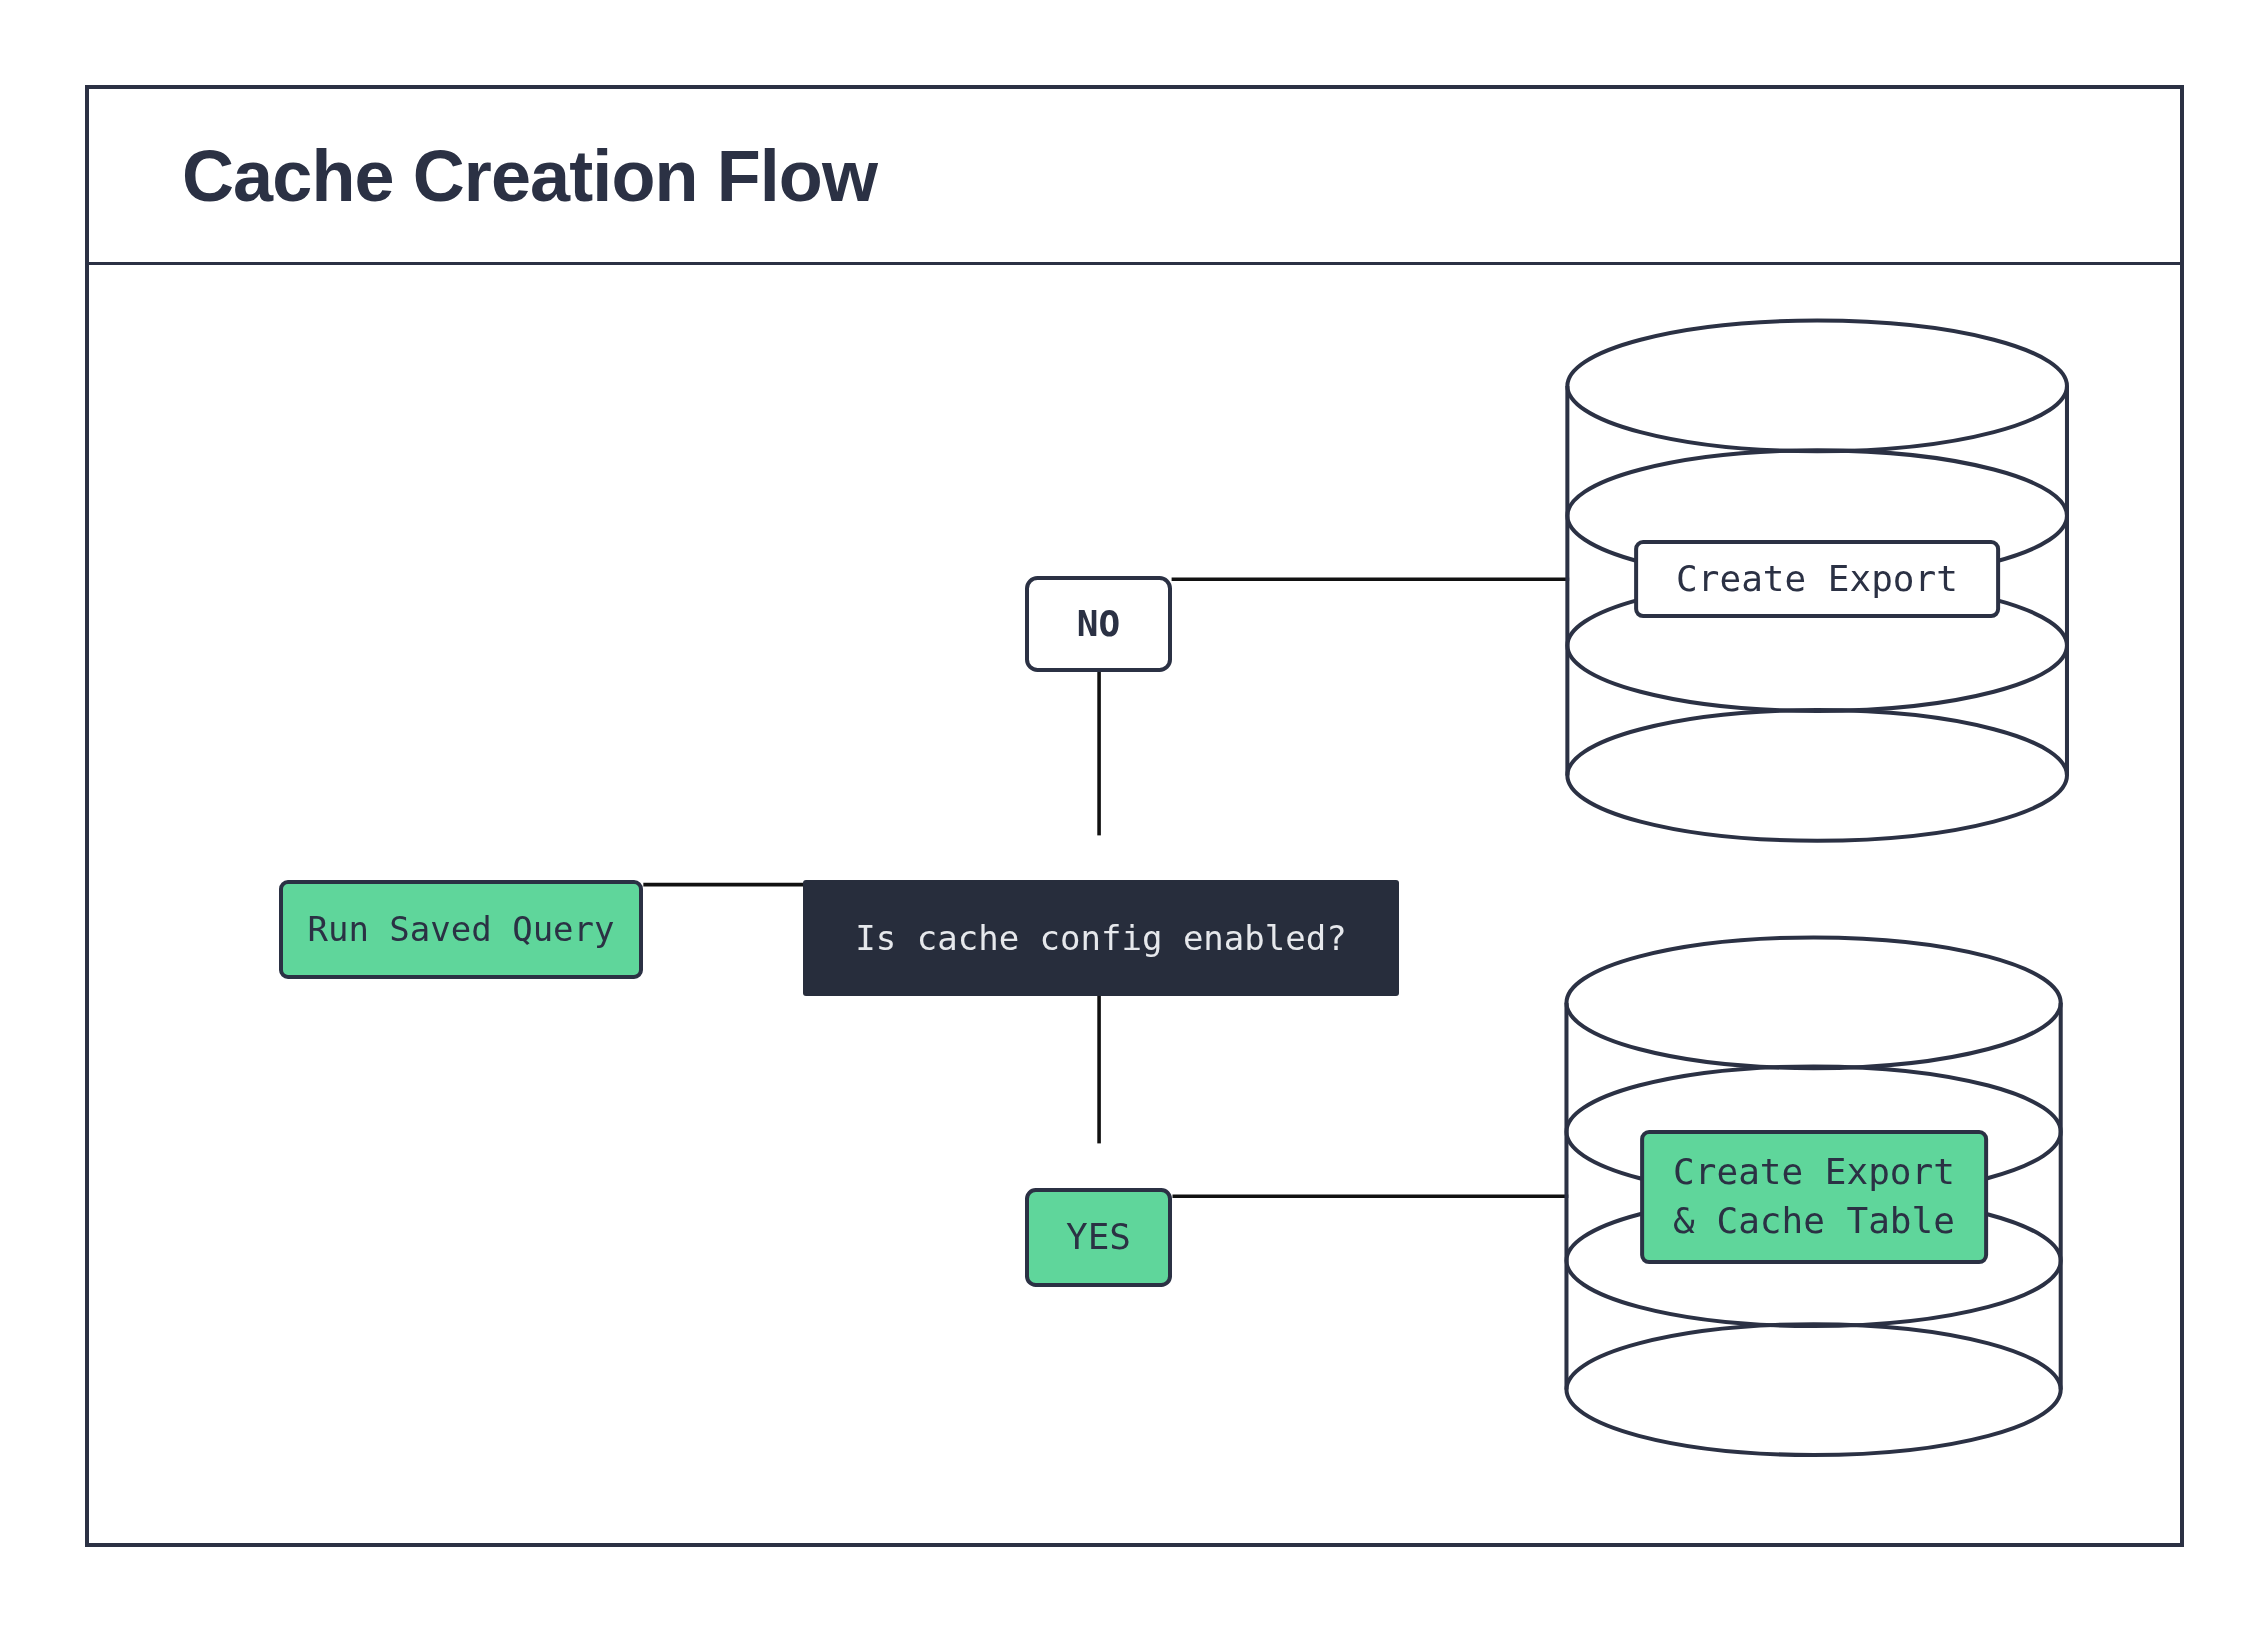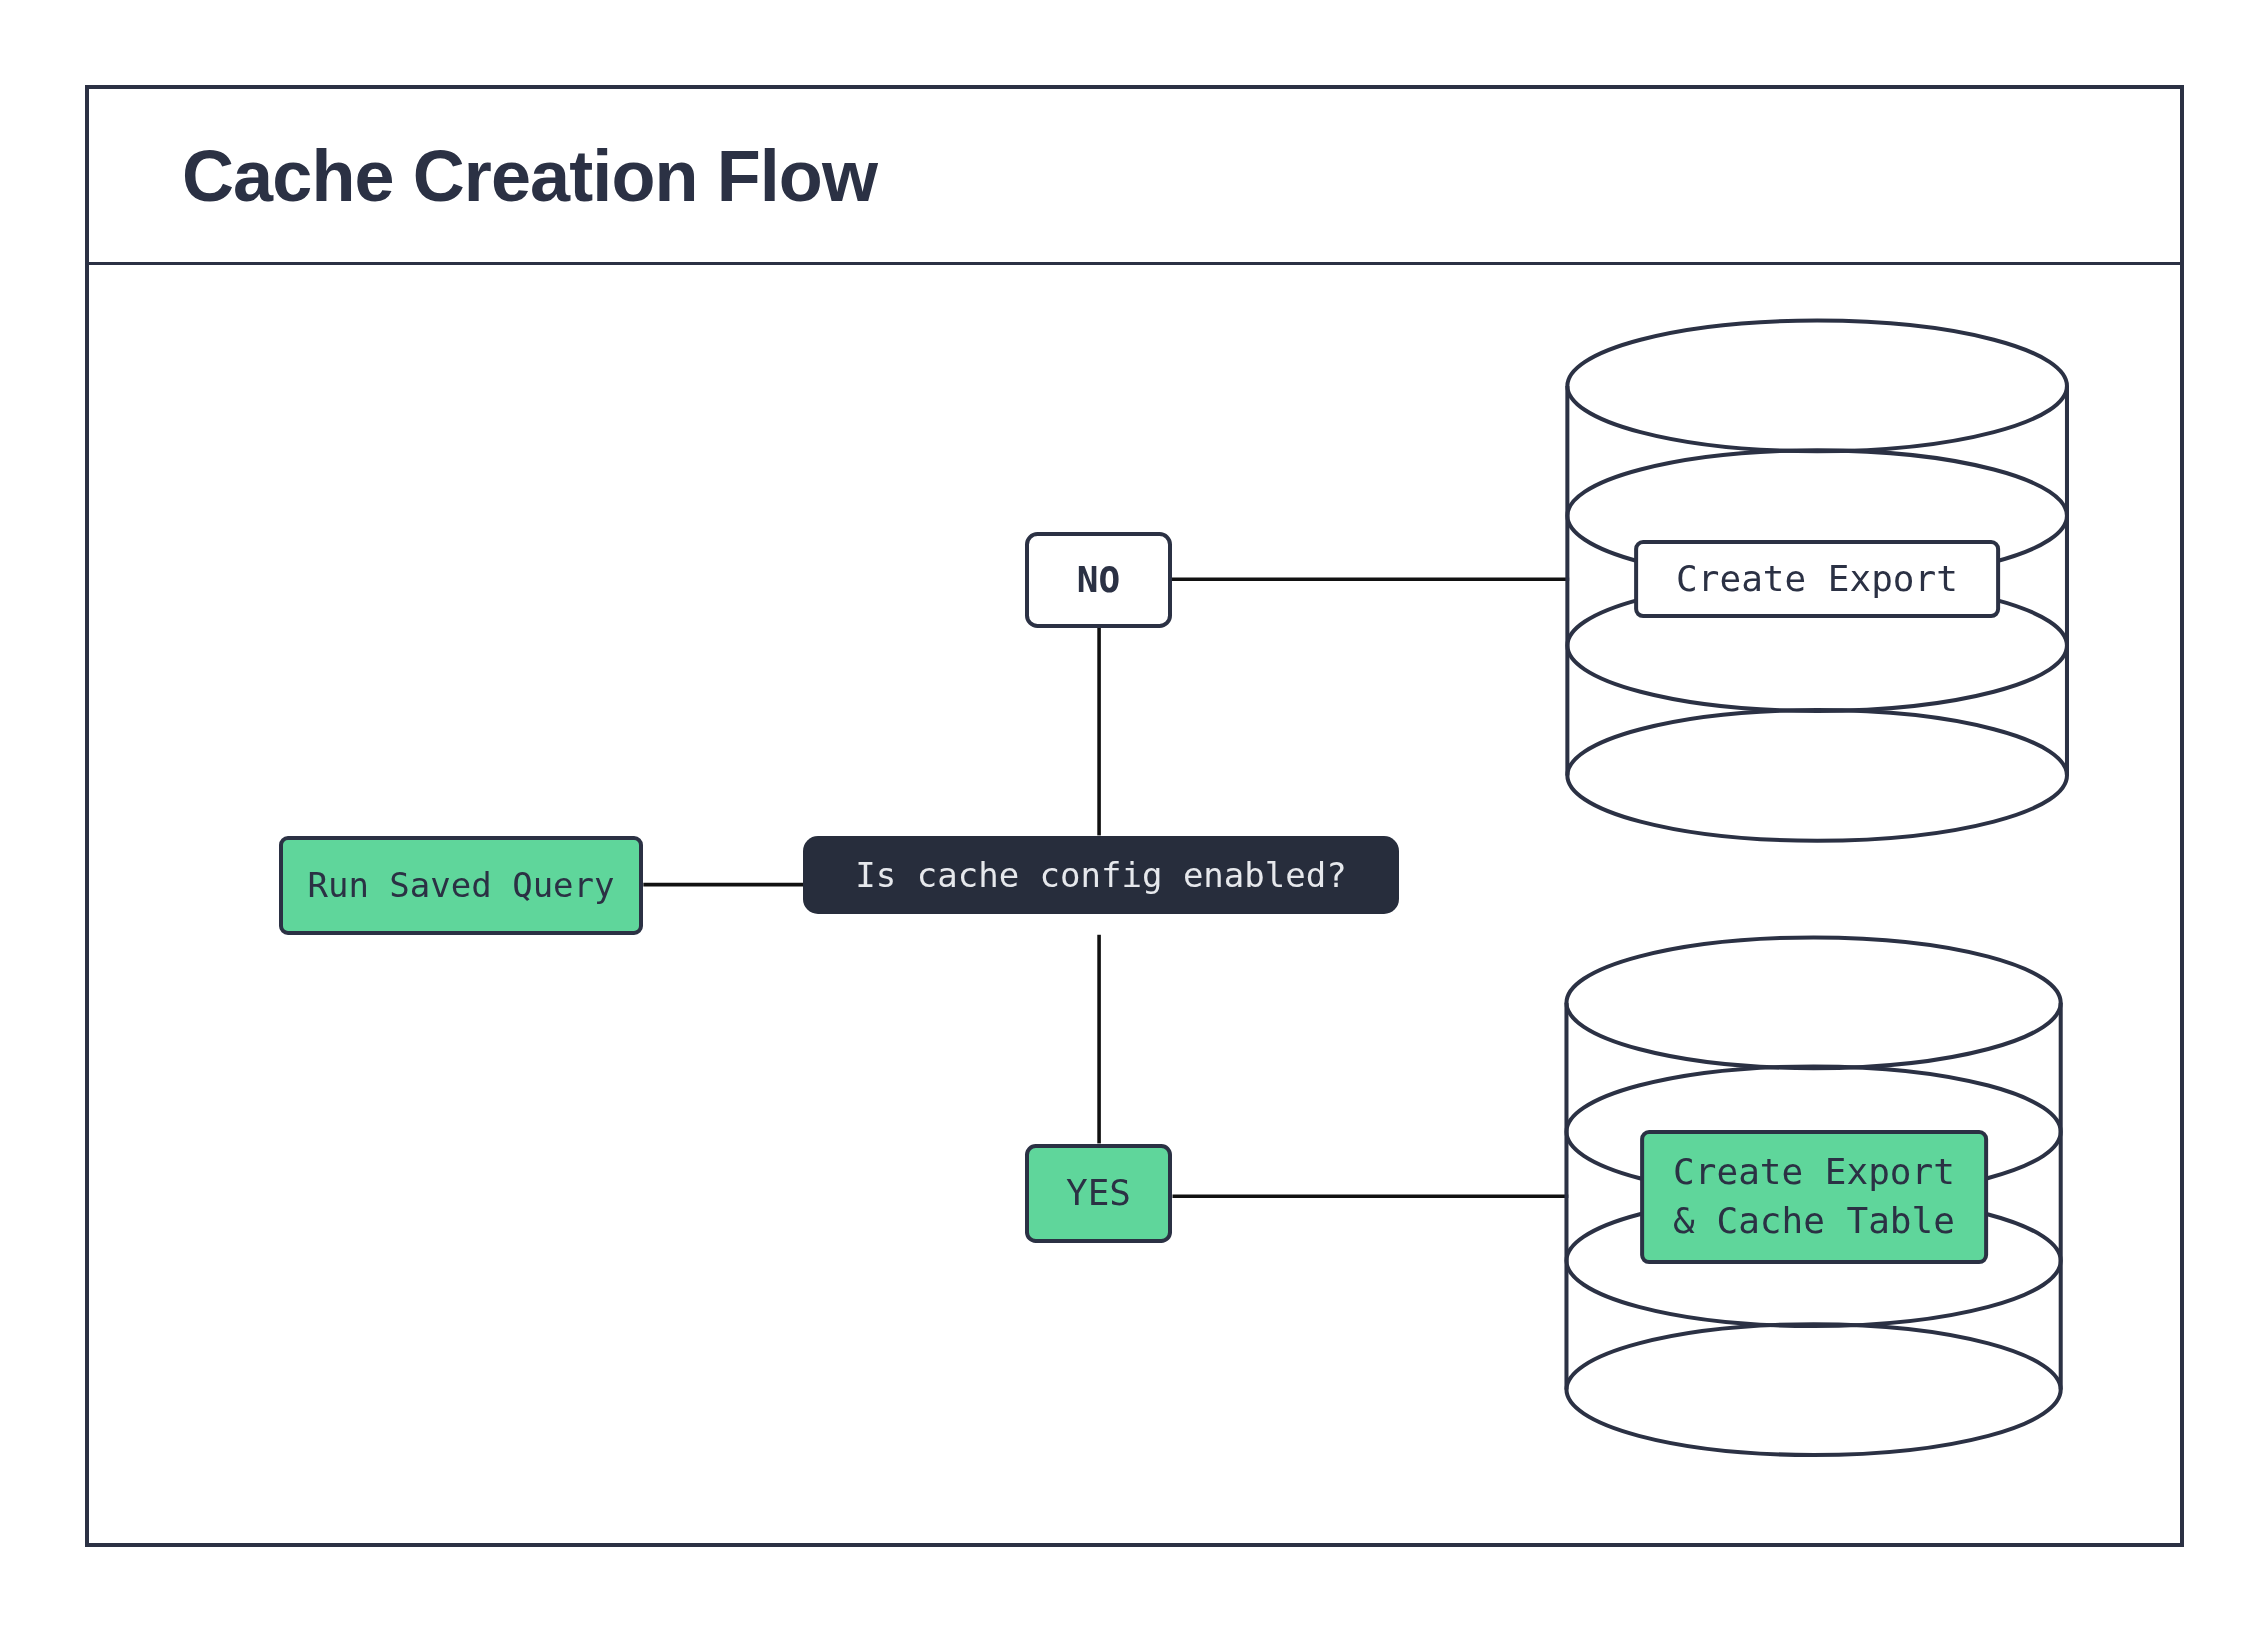--- a/index.html
+++ b/index.html
@@ -26,29 +26,29 @@
     display:flex;align-items:center;padding-left:93px;
   }
   .titlebar h1{
     font-family:"Liberation Sans", sans-serif;
     font-size:72px;font-weight:700;letter-spacing:-0.9px;color:var(--ink);
   }
   svg.wires{position:absolute;left:0;top:0;width:2268px;height:1626px;pointer-events:none;}
   .node{
     position:absolute;display:flex;flex-direction:column;
     align-items:center;justify-content:center;text-align:center;
-    font-size:34px;line-height:1.3;white-space:nowrap;
+    font-size:34px;line-height:1.3;white-space:nowrap;margin-top:44px;
   }
   .node-start{
     left:279px;top:836px;width:364px;height:99px;
     background:var(--accent-green);border:4.5px solid var(--ink);border-radius:9px;
   }
   .node-decision{
-    left:803px;top:836px;width:596px;height:78px;
-    background:var(--decision-fill);border-radius:15px;color:var(--decision-text);
+    left:803px;top:836px;width:596px;height:116px;
+    background:var(--decision-fill);border-radius:3px;color:var(--decision-text);
   }
   .node-no{
     left:1025px;top:532px;width:147px;height:96px;
     background:var(--background);border:4.5px solid var(--ink);border-radius:12.5px;
     font-weight:bold;font-size:36px;
   }
   .node-yes{
     left:1025px;top:1144px;width:147px;height:99px;
     background:var(--accent-green);border:4.5px solid var(--ink);border-radius:10.7px;
     font-weight:normal;font-size:36px;

